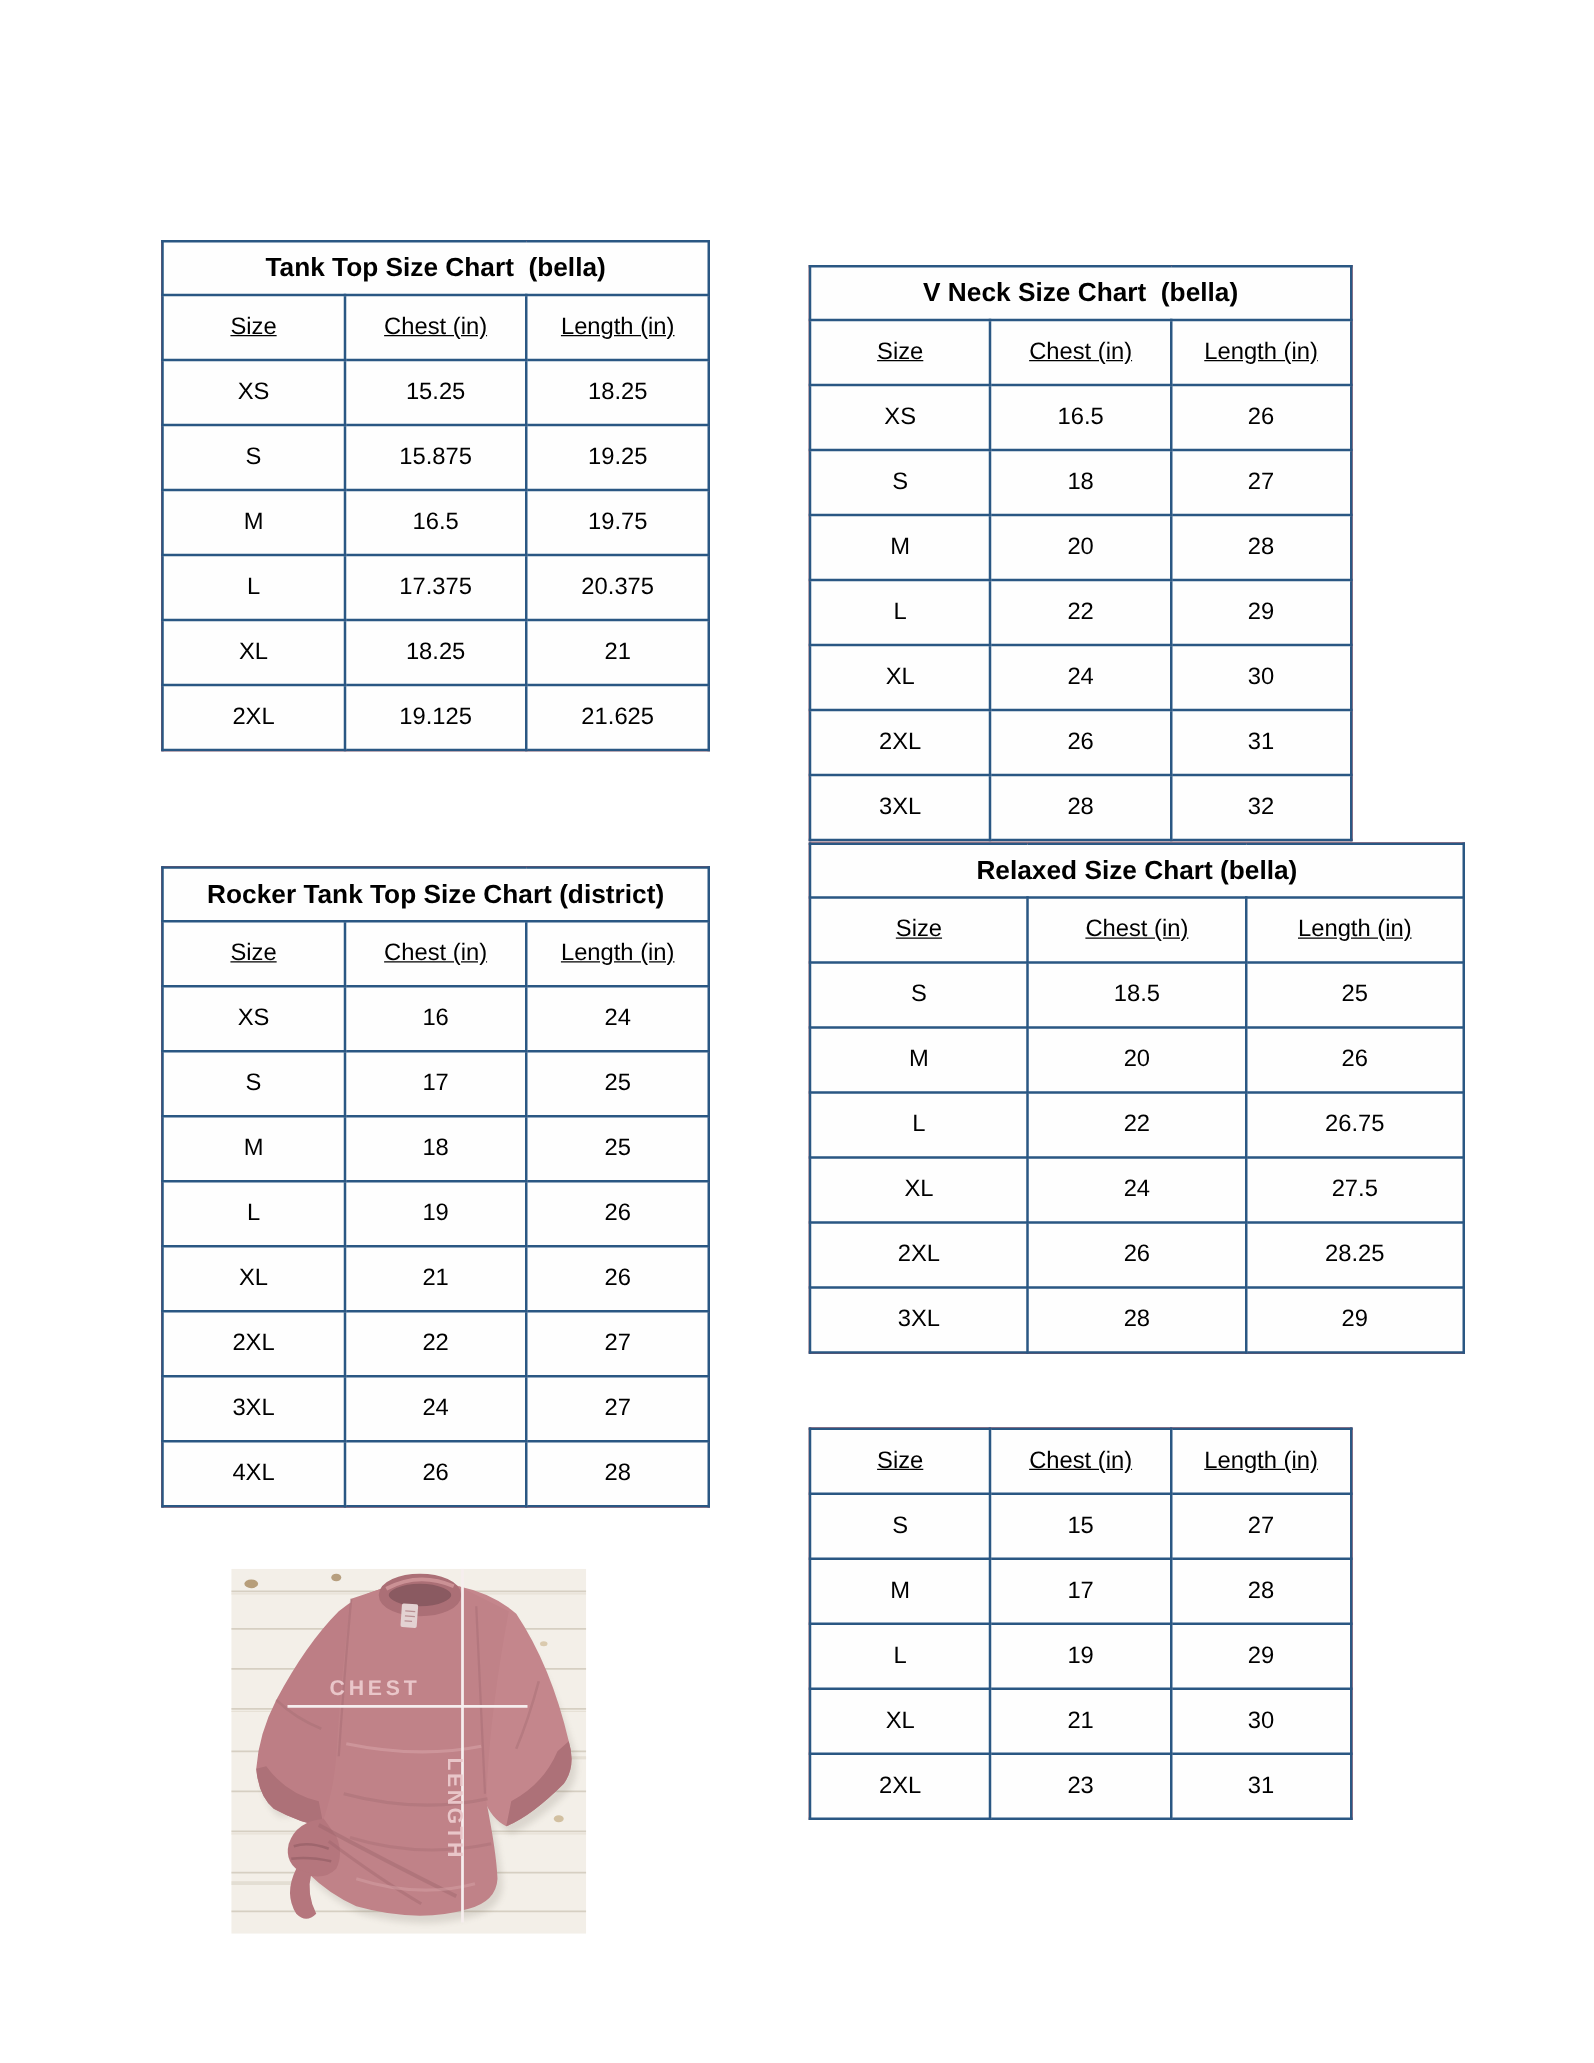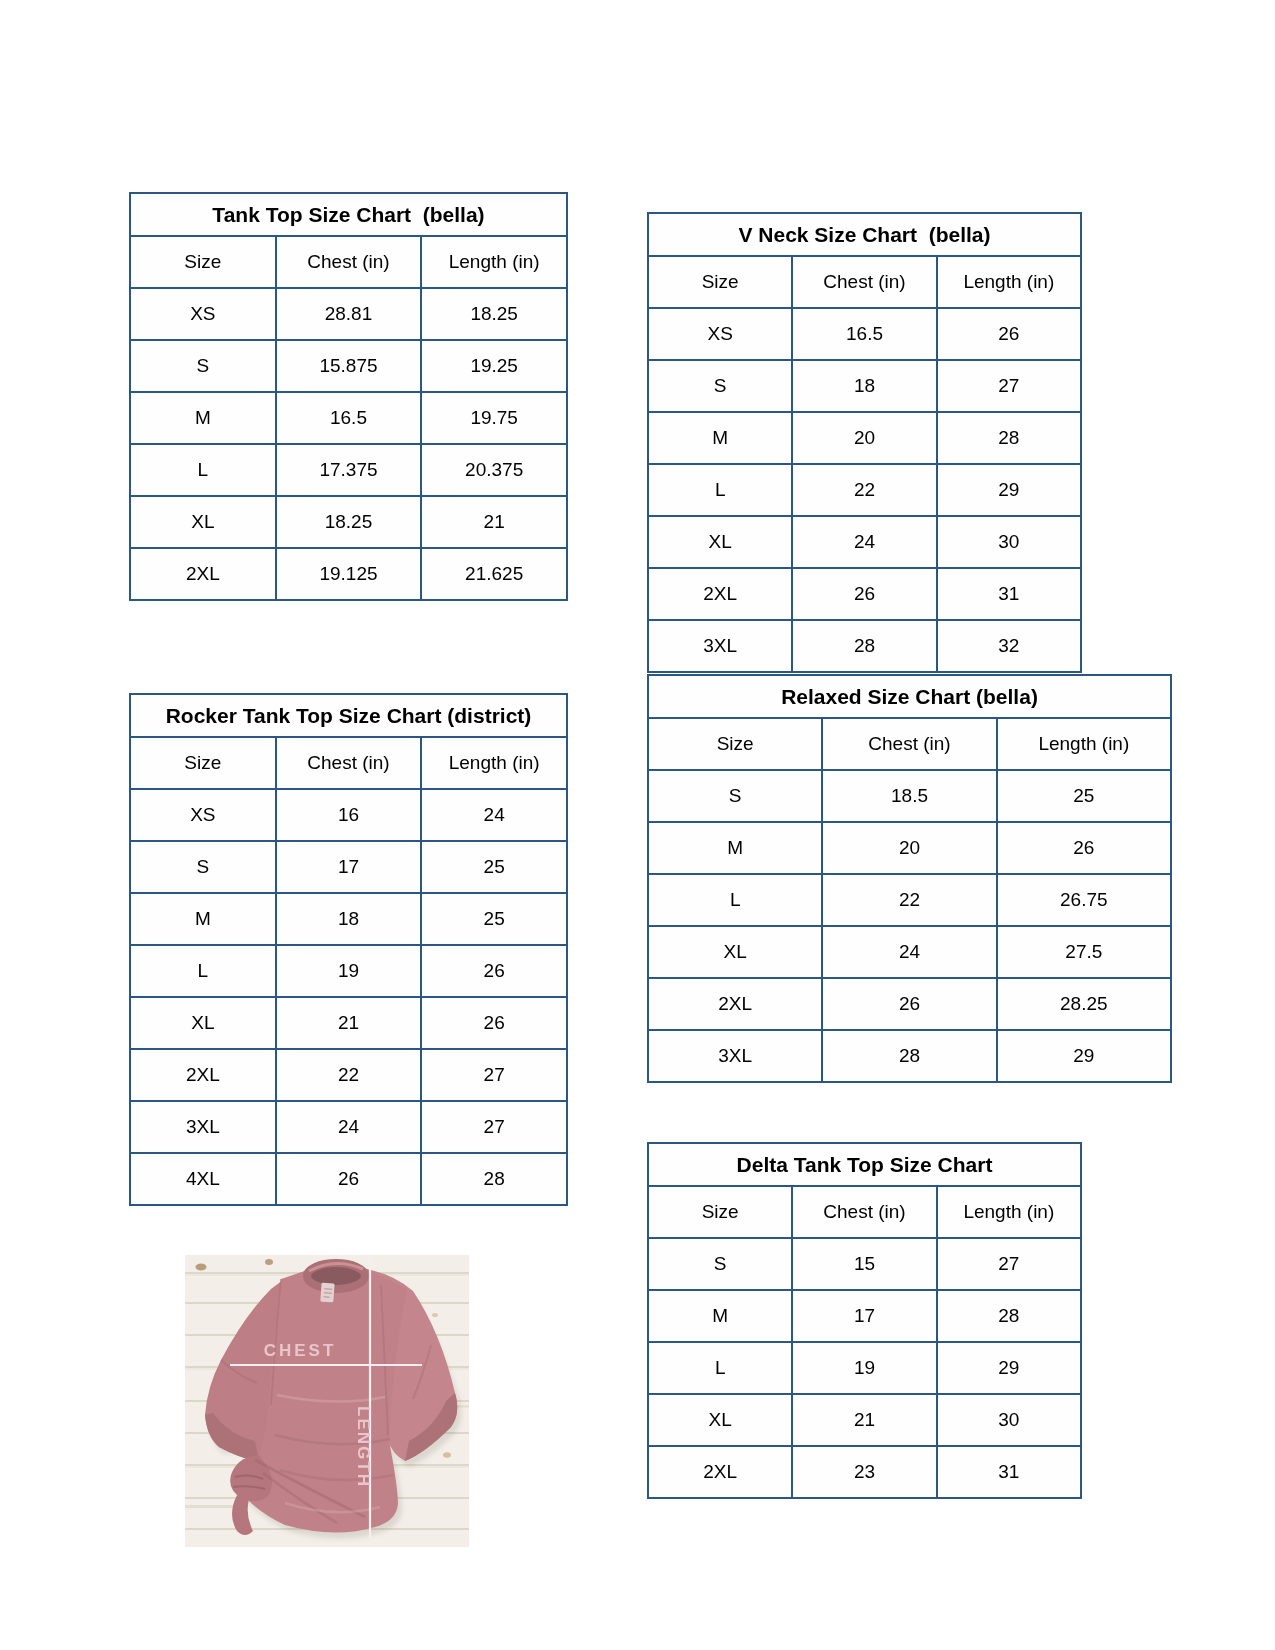--- a/index.html
+++ b/index.html
@@ -7,21 +7,21 @@
     position:relative; width:1275px; height:1650px; background:#ffffff;
     font-family:"Liberation Sans", sans-serif; overflow:hidden;
   }
   .chart { position:absolute; }
   table.size-table { border-collapse:collapse; width:100%; table-layout:fixed; background:#b91c1c; }
   table.size-table td {
     border:2px solid #2a5783; text-align:center; vertical-align:middle;
     color:#000000; font-size:19px; height:50px; padding:0; background:#fefefe;
   }
   table.size-table td.title-cell { font-weight:bold; font-size:21px; height:41px; white-space:pre-wrap; }
-  table.size-table td.header-cell { font-size:19px; }
+  table.size-table td.header-cell { font-size:19px;text-decoration:underline; }
   #shirt-photo { position:absolute; left:173px; top:1255px; width:284px; height:292px;margin-left:12px; }
   #shirt-photo svg { display:block; }
 </style>
 </head>
 <body>
 
 <div id="page">
 
   <section class="chart" style="left:129px; top:192px; width:439px;">
       <table class="size-table">
@@ -29,21 +29,21 @@
           <tr>
             <td colspan="3" class="title-cell">Tank Top Size Chart  (bella)</td>
           </tr>
           <tr>
             <td class="header-cell">Size</td>
             <td class="header-cell">Chest (in)</td>
             <td class="header-cell">Length (in)</td>
           </tr>
           <tr>
             <td>XS</td>
-            <td>28.81</td>
+            <td>15.25</td>
             <td>18.25</td>
           </tr>
           <tr>
             <td>S</td>
             <td>15.875</td>
             <td>19.25</td>
           </tr>
           <tr>
             <td>M</td>
             <td>16.5</td>
@@ -214,23 +214,20 @@
             <td>28</td>
             <td>29</td>
           </tr>
         </tbody>
       </table>
     </section>
 
   <section class="chart" style="left:647px; top:1142px; width:435px;">
       <table class="size-table">
         <tbody>
-          <tr>
-            <td colspan="3" class="title-cell">Delta Tank Top Size Chart</td>
-          </tr>
           <tr>
             <td class="header-cell">Size</td>
             <td class="header-cell">Chest (in)</td>
             <td class="header-cell">Length (in)</td>
           </tr>
           <tr>
             <td>S</td>
             <td>15</td>
             <td>27</td>
           </tr>

